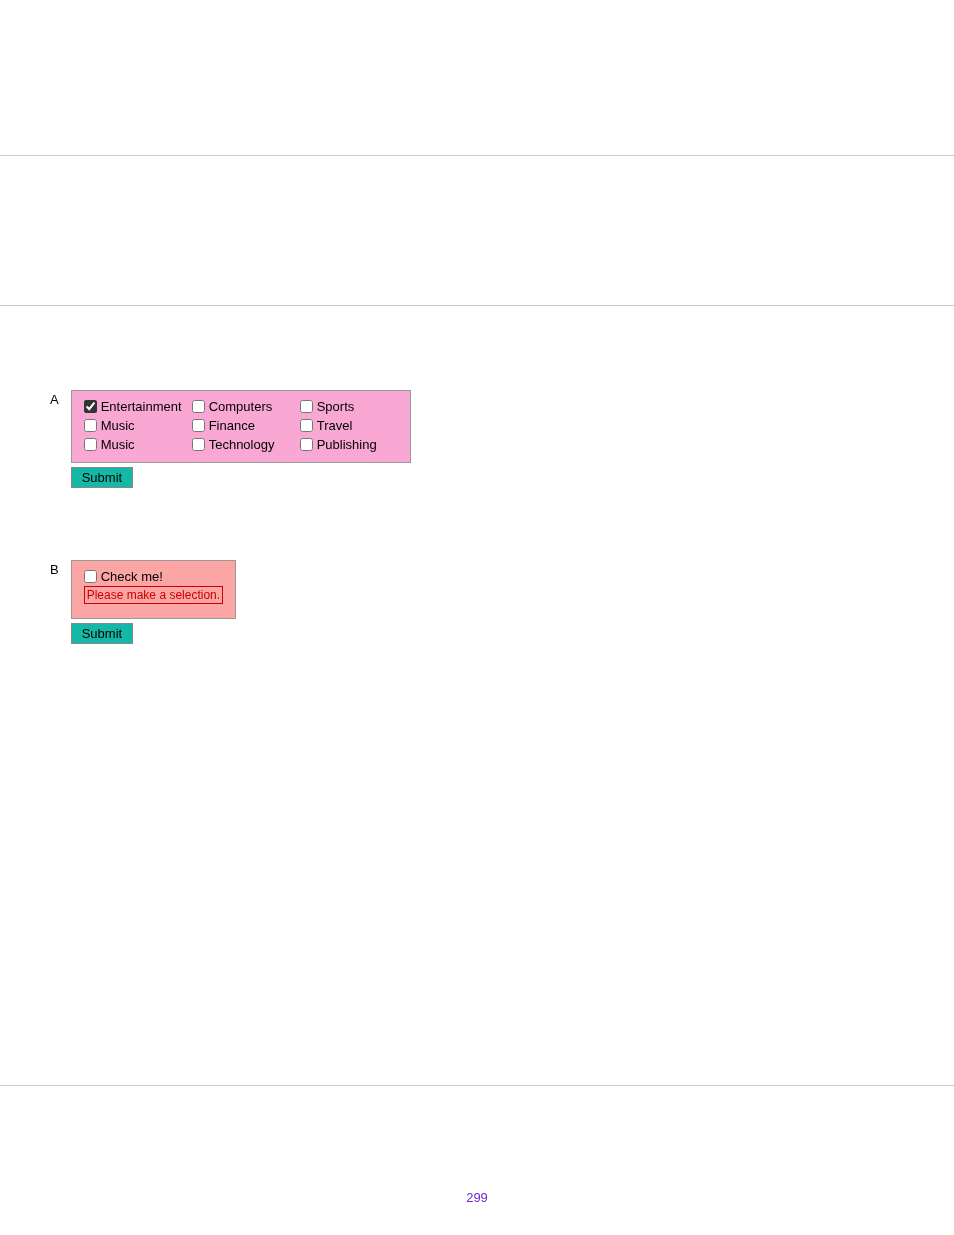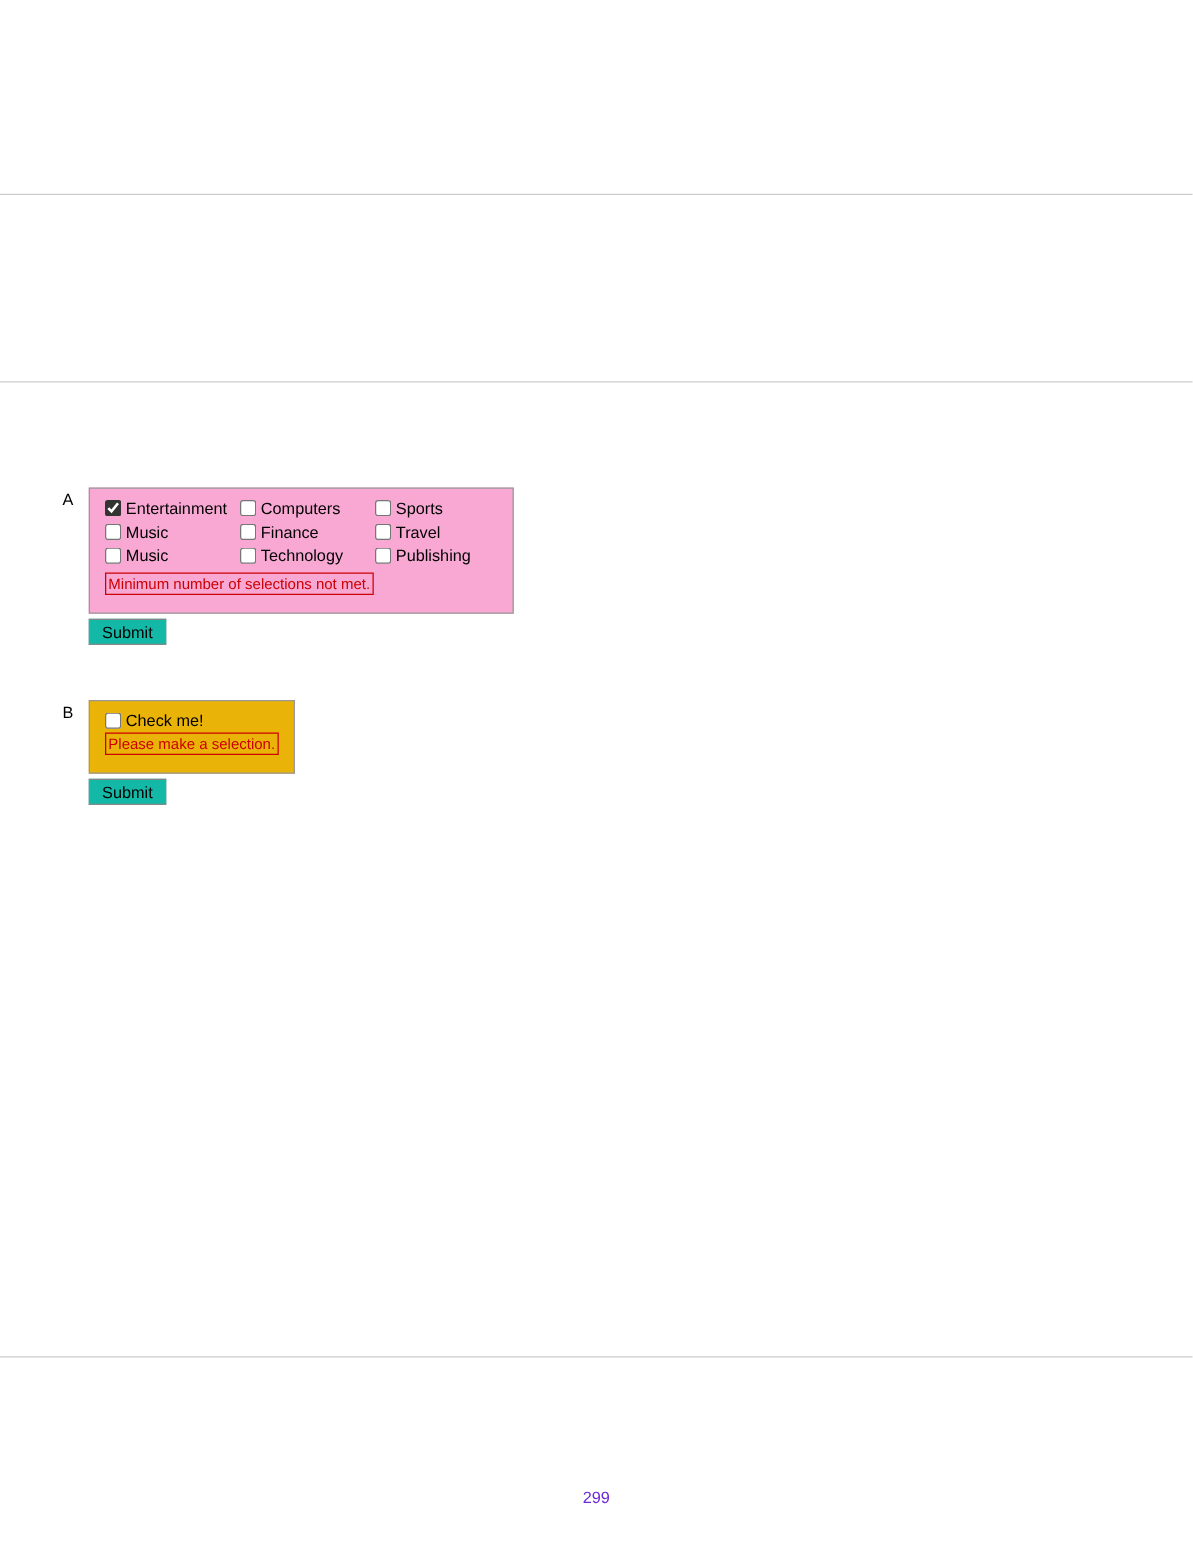--- a/index.html
+++ b/index.html
@@ -127,21 +127,21 @@
       top: 560px;
       left: 50px;
       display: flex;
       align-items: flex-start;
       gap: 12px;
     }
 
     .checkbox-group-b {
       border: 1px solid #999;
       padding: 8px 12px 10px 12px;
-      background: #eab308;
+      background: #fca5a5;
       min-width: 160px;
     }
 
     .page-number {
       position: absolute;
       bottom: 30px;
       left: 50%;
       transform: translateX(-50%);
       font-size: 13px;
       color: #6d28d9;
@@ -193,23 +193,20 @@
         </div>
         <div class="checkbox-item">
           <input type="checkbox" id="technology" style="">
           <label for="technology">Technology</label>
         </div>
         <div class="checkbox-item">
           <input type="checkbox" id="publishing" style="">
           <label for="publishing">Publishing</label>
         </div>
 
-        <div class="error-row">
-          <span class="error-message">Minimum number of selections not met.</span>
-        </div>
       </div>
       <button class="submit-btn" style="margin-top:4px;">Submit</button>
     </div>
   </div>
 
   <div class="section-b">
     <span class="section-label">B</span>
     <div>
       <div class="checkbox-group-b">
         <div class="checkbox-item">

